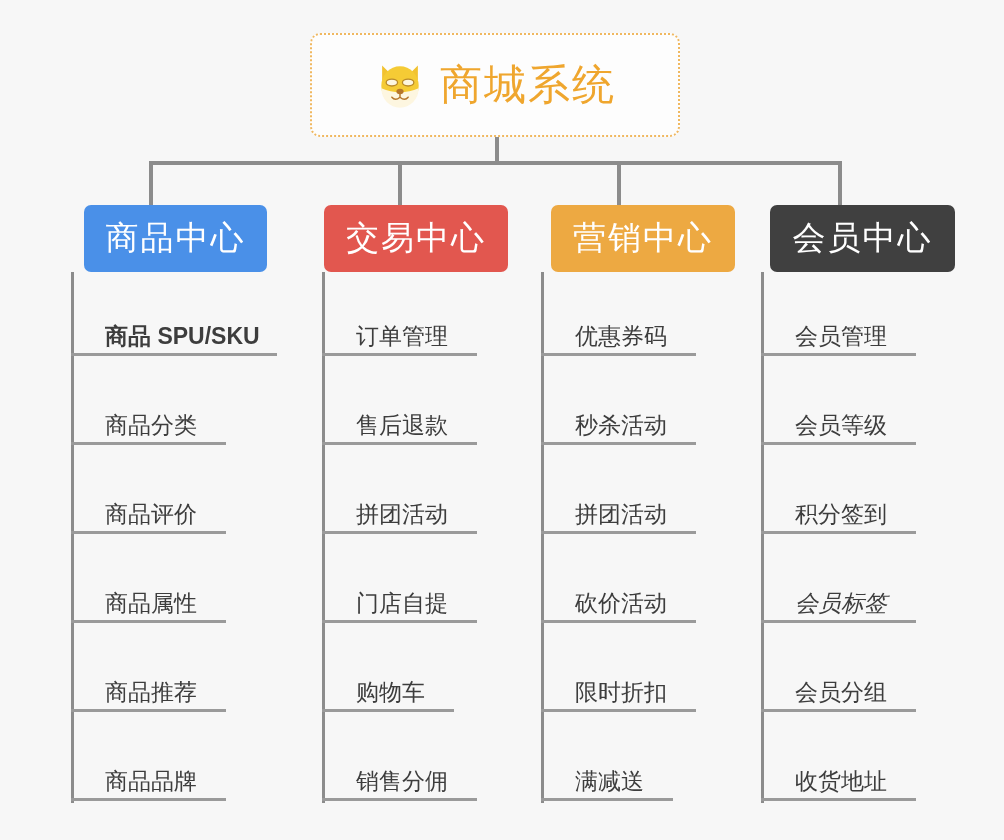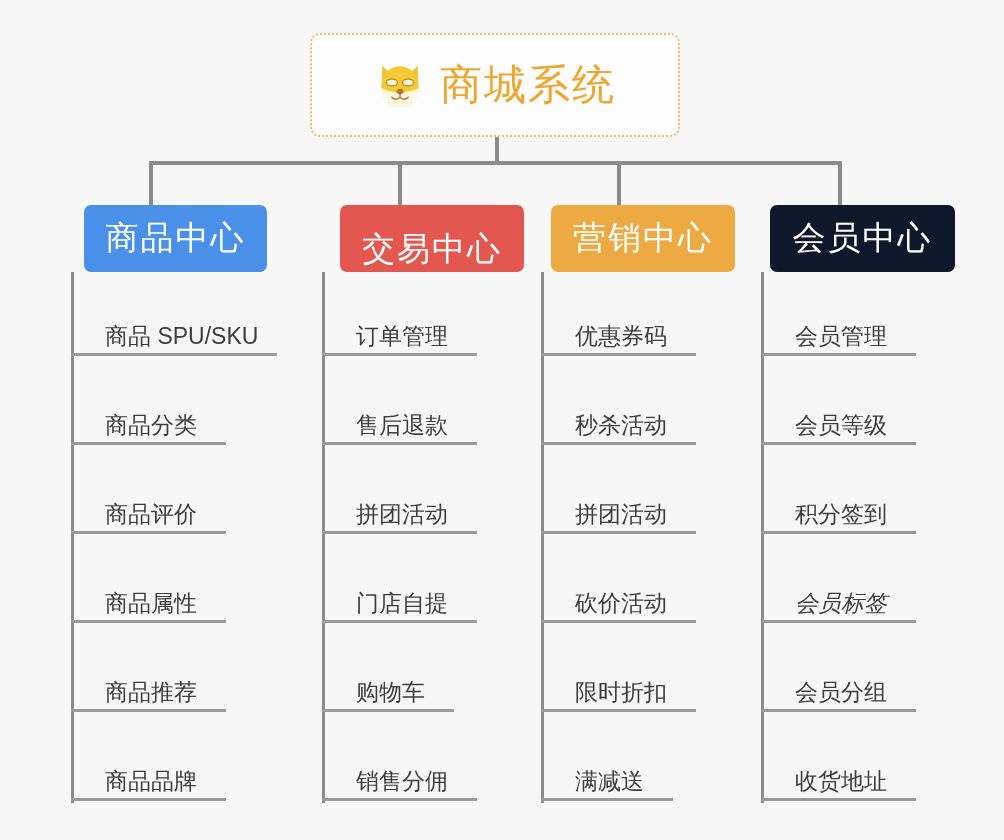--- a/index.html
+++ b/index.html
@@ -103,21 +103,21 @@
   <div class="conn conn-h" style="left:149px;top:161px;width:693px;"></div>
   <div class="conn conn-v" style="left:149px;top:161px;height:46px;"></div>
   <div class="conn conn-v" style="left:398px;top:161px;height:46px;"></div>
   <div class="conn conn-v" style="left:617px;top:161px;height:46px;"></div>
   <div class="conn conn-v" style="left:838px;top:161px;height:46px;"></div>
 
   <div class="cat-header" style="left:60px;width:183px;background:#4a90e8;">
     <span>商品中心</span>
   </div>
   <div class="col-trunk" style="left:71px;top:272px;height:531px;"></div>
-  <div class="leaf" style="left:71px;top:310px;width:206px;">
+  <div class="leaf" style="left:71px;top:310px;width:206px;font-weight:bold;">
     <span class="leaf-label">商品 SPU/SKU</span>
     <span class="leaf-underline" style="width:206px;"></span>
   </div>
   <div class="leaf" style="left:71px;top:399px;width:155px;padding-left:24px;">
     <span class="leaf-label">商品分类</span>
     <span class="leaf-underline" style="width:155px;"></span>
   </div>
   <div class="leaf" style="left:71px;top:488px;width:155px;">
     <span class="leaf-label">商品评价</span>
     <span class="leaf-underline" style="width:155px;"></span>
@@ -128,21 +128,21 @@
   </div>
   <div class="leaf" style="left:71px;top:666px;width:155px;">
     <span class="leaf-label">商品推荐</span>
     <span class="leaf-underline" style="width:155px;"></span>
   </div>
   <div class="leaf" style="left:71px;top:755px;width:155px;">
     <span class="leaf-label">商品品牌</span>
     <span class="leaf-underline" style="width:155px;"></span>
   </div>
 
-  <div class="cat-header" style="left:316px;width:184px;background:#e2574f;align-items:flex-end;">
+  <div class="cat-header" style="left:300px;width:184px;background:#e2574f;">
     <span>交易中心</span>
   </div>
   <div class="col-trunk" style="left:322px;top:272px;height:531px;"></div>
   <div class="leaf" style="left:322px;top:310px;width:155px;">
     <span class="leaf-label">订单管理</span>
     <span class="leaf-underline" style="width:155px;"></span>
   </div>
   <div class="leaf" style="left:322px;top:399px;width:155px;">
     <span class="leaf-label">售后退款</span>
     <span class="leaf-underline" style="width:155px;"></span>
@@ -186,21 +186,21 @@
   </div>
   <div class="leaf" style="left:541px;top:666px;width:155px;">
     <span class="leaf-label">限时折扣</span>
     <span class="leaf-underline" style="width:155px;"></span>
   </div>
   <div class="leaf" style="left:541px;top:755px;width:132px;">
     <span class="leaf-label">满减送</span>
     <span class="leaf-underline" style="width:132px;"></span>
   </div>
 
-  <div class="cat-header" style="left:746px;width:185px;background:#0f172a;">
+  <div class="cat-header" style="left:746px;width:185px;background:#404040;">
     <span>会员中心</span>
   </div>
   <div class="col-trunk" style="left:761px;top:272px;height:531px;"></div>
   <div class="leaf" style="left:761px;top:310px;width:155px;">
     <span class="leaf-label">会员管理</span>
     <span class="leaf-underline" style="width:155px;"></span>
   </div>
   <div class="leaf" style="left:761px;top:399px;width:155px;">
     <span class="leaf-label">会员等级</span>
     <span class="leaf-underline" style="width:155px;"></span>

